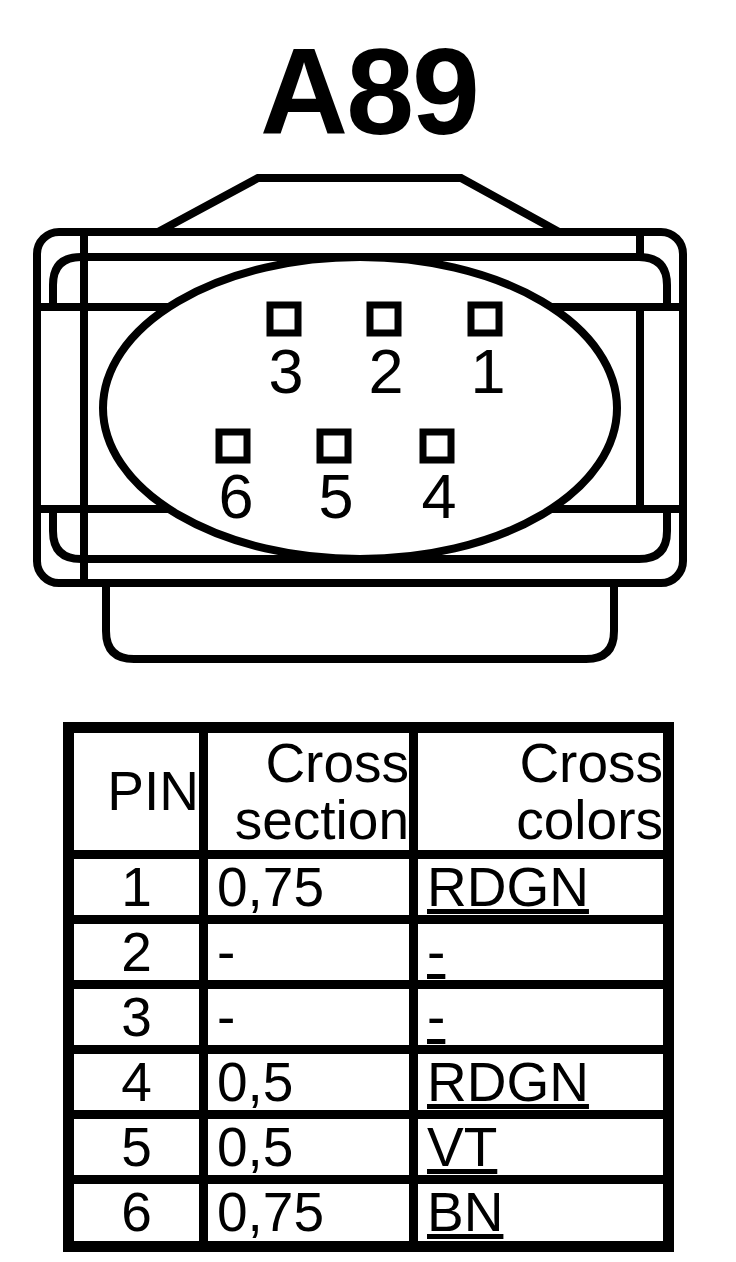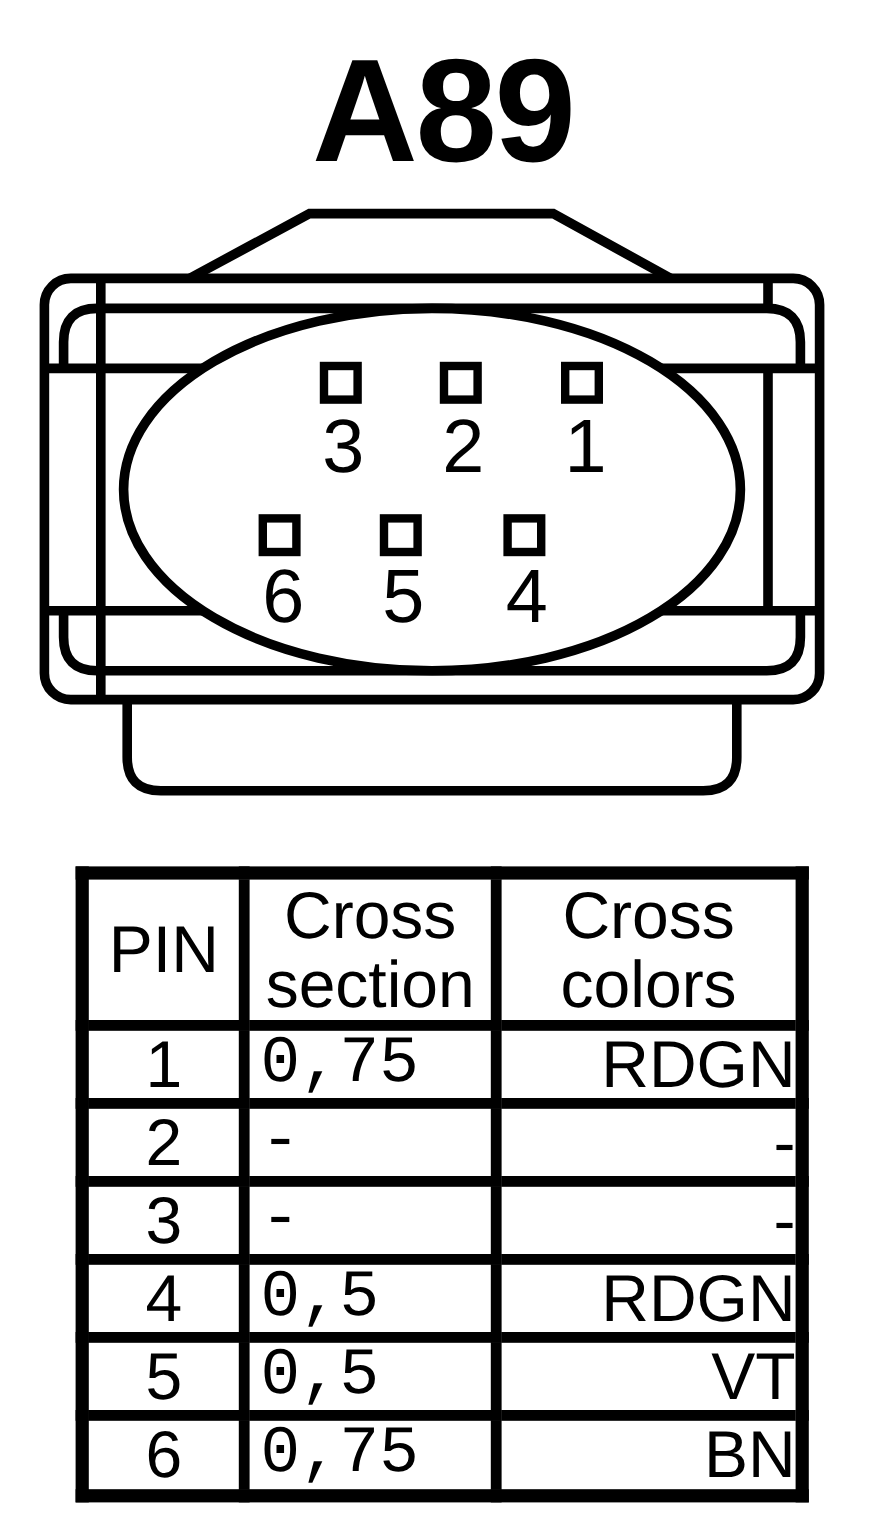--- a/index.html
+++ b/index.html
@@ -66,30 +66,30 @@
     padding: 0;
     background: #ffffff;
     font-weight: normal;
     overflow: hidden;
   }
   #pin-table col.c1 { width: 135px; }
   #pin-table col.c2 { width: 210px; }
   #pin-table col.c3 { width: 255px; }
   #pin-table tr.header-row th {
     height: 117px;
-    text-align: center;
+    text-align: right;
     vertical-align: middle;
   }
   #pin-table tr.data-row td {
     height: 49px;
     vertical-align: middle;
   }
   #pin-table td.pin-col   { text-align: center; }
-  #pin-table td.cross-col { text-align: left; padding-left: 9px; font-family: Liberation Mono, monospace; }
-  #pin-table td.cable-col { text-align: right; padding-left: 9px; }
+  #pin-table td.cross-col { text-align: left; padding-left: 9px; }
+  #pin-table td.cable-col { text-align: left; padding-left: 9px; text-decoration: underline; }
 </style>
 </head>
 <body>
 
 <div id="canvas">
 
   <svg id="diagram-svg" width="736" height="700" viewBox="0 0 736 700" xmlns="http://www.w3.org/2000/svg">
 
     <text class="title-text" x="369" y="134">A89</text>
 

